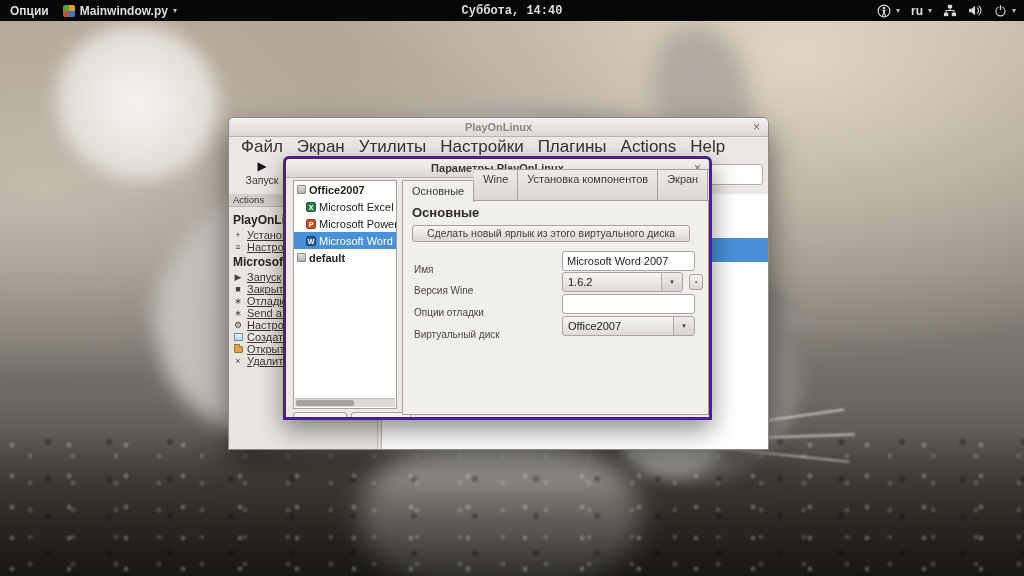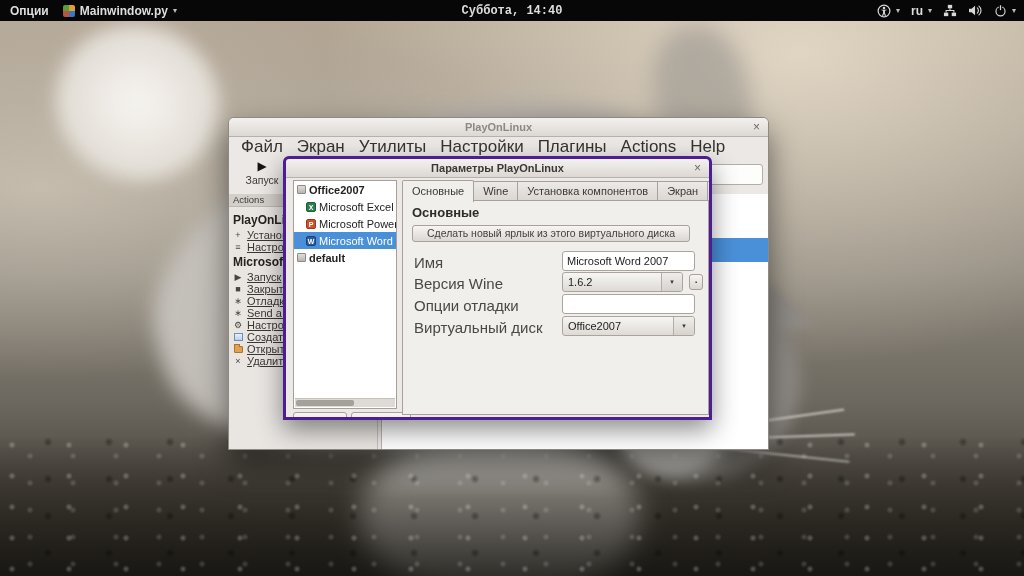--- a/index.html
+++ b/index.html
@@ -93,29 +93,29 @@
   .ti.excel { background: #2e7d4f; border: 1px solid #1f5c39; }
   .ti.ppt { background: #cd5029; border: 1px solid #9c3a1c; }
   .ti.word { background: #2b5b9e; border: 1px solid #1d4375; }
   .ti .lt { position: absolute; inset: 0; color: #fff; font-size: 7px; line-height: 9px; text-align: center; font-weight: 700; }
   .tree-scroll { position: absolute; left: 1px; right: 1px; bottom: 1px; height: 9px; background: #dedad5; border-top: 1px solid #c4bfb9; }
   .tree-thumb { position: absolute; left: 1px; top: 1px; width: 58%; height: 6px; background: #a4a09a; border-radius: 2px; }
   .tree-btns { position: absolute; left: 7px; top: 253px; display: flex; gap: 4px; }
   .tree-btns .btn { height: 20px; font-size: 11px; line-height: 18px; }
   .b-new { width: 54px; } .b-del { width: 60px; }
   .tabs { position: absolute; left: 116px; top: 20px; height: 22px; display: flex; align-items: flex-end; z-index: 3; }
-  .tab { height: 20px; line-height: 19px; padding: 0 9px; font-size: 11px; color: #3c3935; background: linear-gradient(#eceae7,#dbd7d2); border: 1px solid #a7a19a; border-left: none; white-space: nowrap; }
+  .tab { height: 32px; line-height: 19px; padding: 0 9px; font-size: 11px; color: #3c3935; background: linear-gradient(#eceae7,#dbd7d2); border: 1px solid #a7a19a; border-left: none; white-space: nowrap; }
   .tab.first { border-left: 1px solid #a7a19a; }
   .tab.active { height: 22px; line-height: 21px; background: #f1efec; border-bottom: none; border-left: 1px solid #a7a19a; border-radius: 2px 2px 0 0; margin-bottom: -1px; }
   .panel { position: absolute; left: 116px; top: 41px; width: 307px; height: 215px; background: #f1efec; border: 1px solid #a7a19a; z-index: 2; }
   .panel-h { position: absolute; left: 9px; top: 4px; font-size: 13px; font-weight: 700; color: #2f2c28; }
   .mk-btn { position: absolute; left: 9px; top: 24px; width: 278px; height: 17px; font-size: 10.5px; line-height: 15px; }
   .frow { position: absolute; left: 9px; right: 9px; height: 20px; }
   .r1 { top: 50px; } .r2 { top: 71px; } .r3 { top: 93px; } .r4 { top: 115px; } .r5 { top: 137px; }
-  .frow .lbl { position: absolute; left: 2px; top: 3px; font-size: 15px; color: #4b4742; }
+  .frow .lbl { position: absolute; left: 2px; top: 13px; font-size: 10px; color: #4b4742; }
   .tin { position: absolute; left: 150px; top: 0; width: 133px; height: 20px; border: 1px solid #aaa49d; border-radius: 3px; background: #fff; font-size: 11px; padding: 0 4px; color: #222; outline: none; font-family: "Liberation Sans", sans-serif; }
   .combo { position: absolute; left: 150px; top: 0; height: 20px; background: linear-gradient(#f7f6f4,#dedad5); border: 1px solid #aaa49d; border-radius: 3px; font-size: 11px; color: #222; }
   .combo.wine { width: 121px; } .combo.disk { width: 133px; }
   .combo .cv { position: absolute; left: 5px; top: 3px; white-space: nowrap; }
   .combo .ca { position: absolute; right: 0; top: 0; bottom: 0; width: 21px; border-left: 1px solid #b2ada6; background: linear-gradient(#efedea,#d7d3ce); border-radius: 0 2px 2px 0; text-align: center; font-size: 7px; color: #3c3935; line-height: 18px; }
   .mini-btn { position: absolute; left: 277px; top: 2px; width: 14px; height: 16px; font-size: 6px; line-height: 14px; }
 </style>
 </head>
 <body>
 

